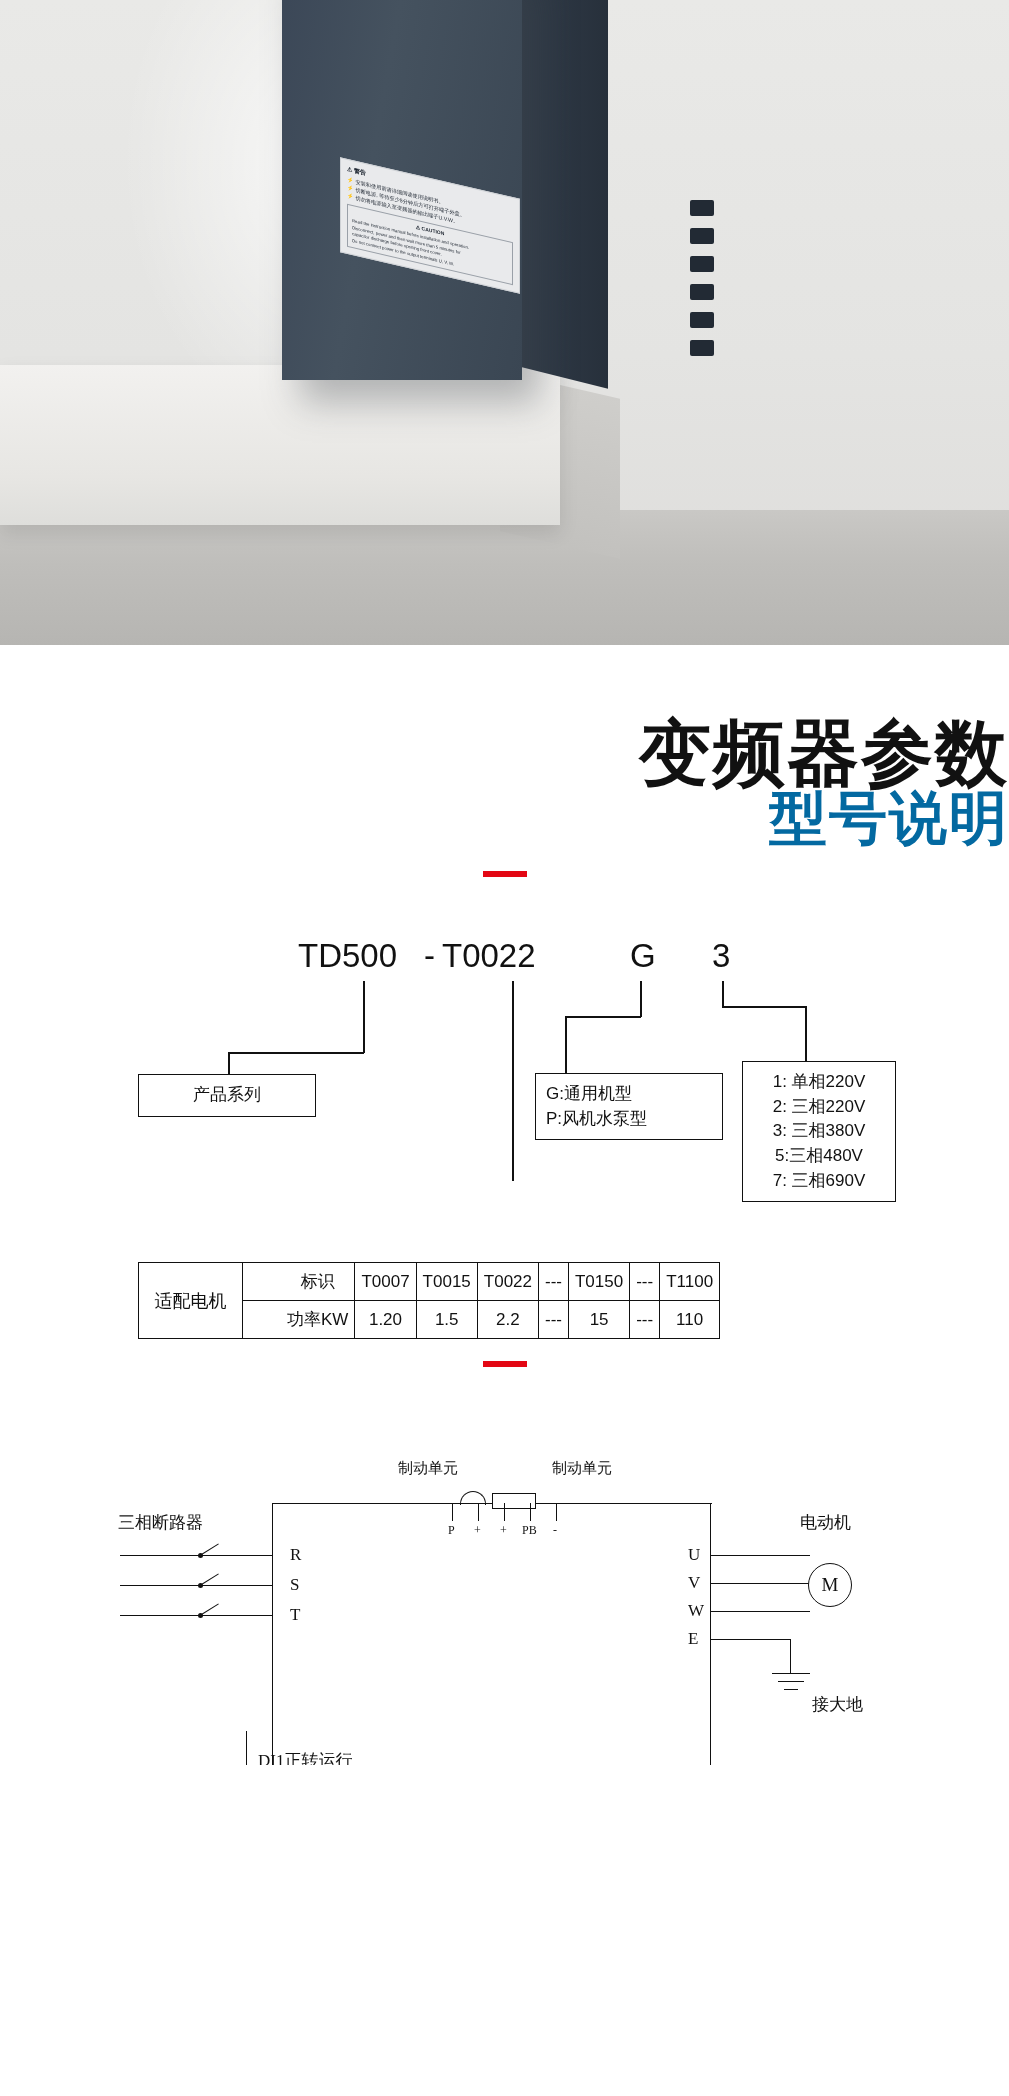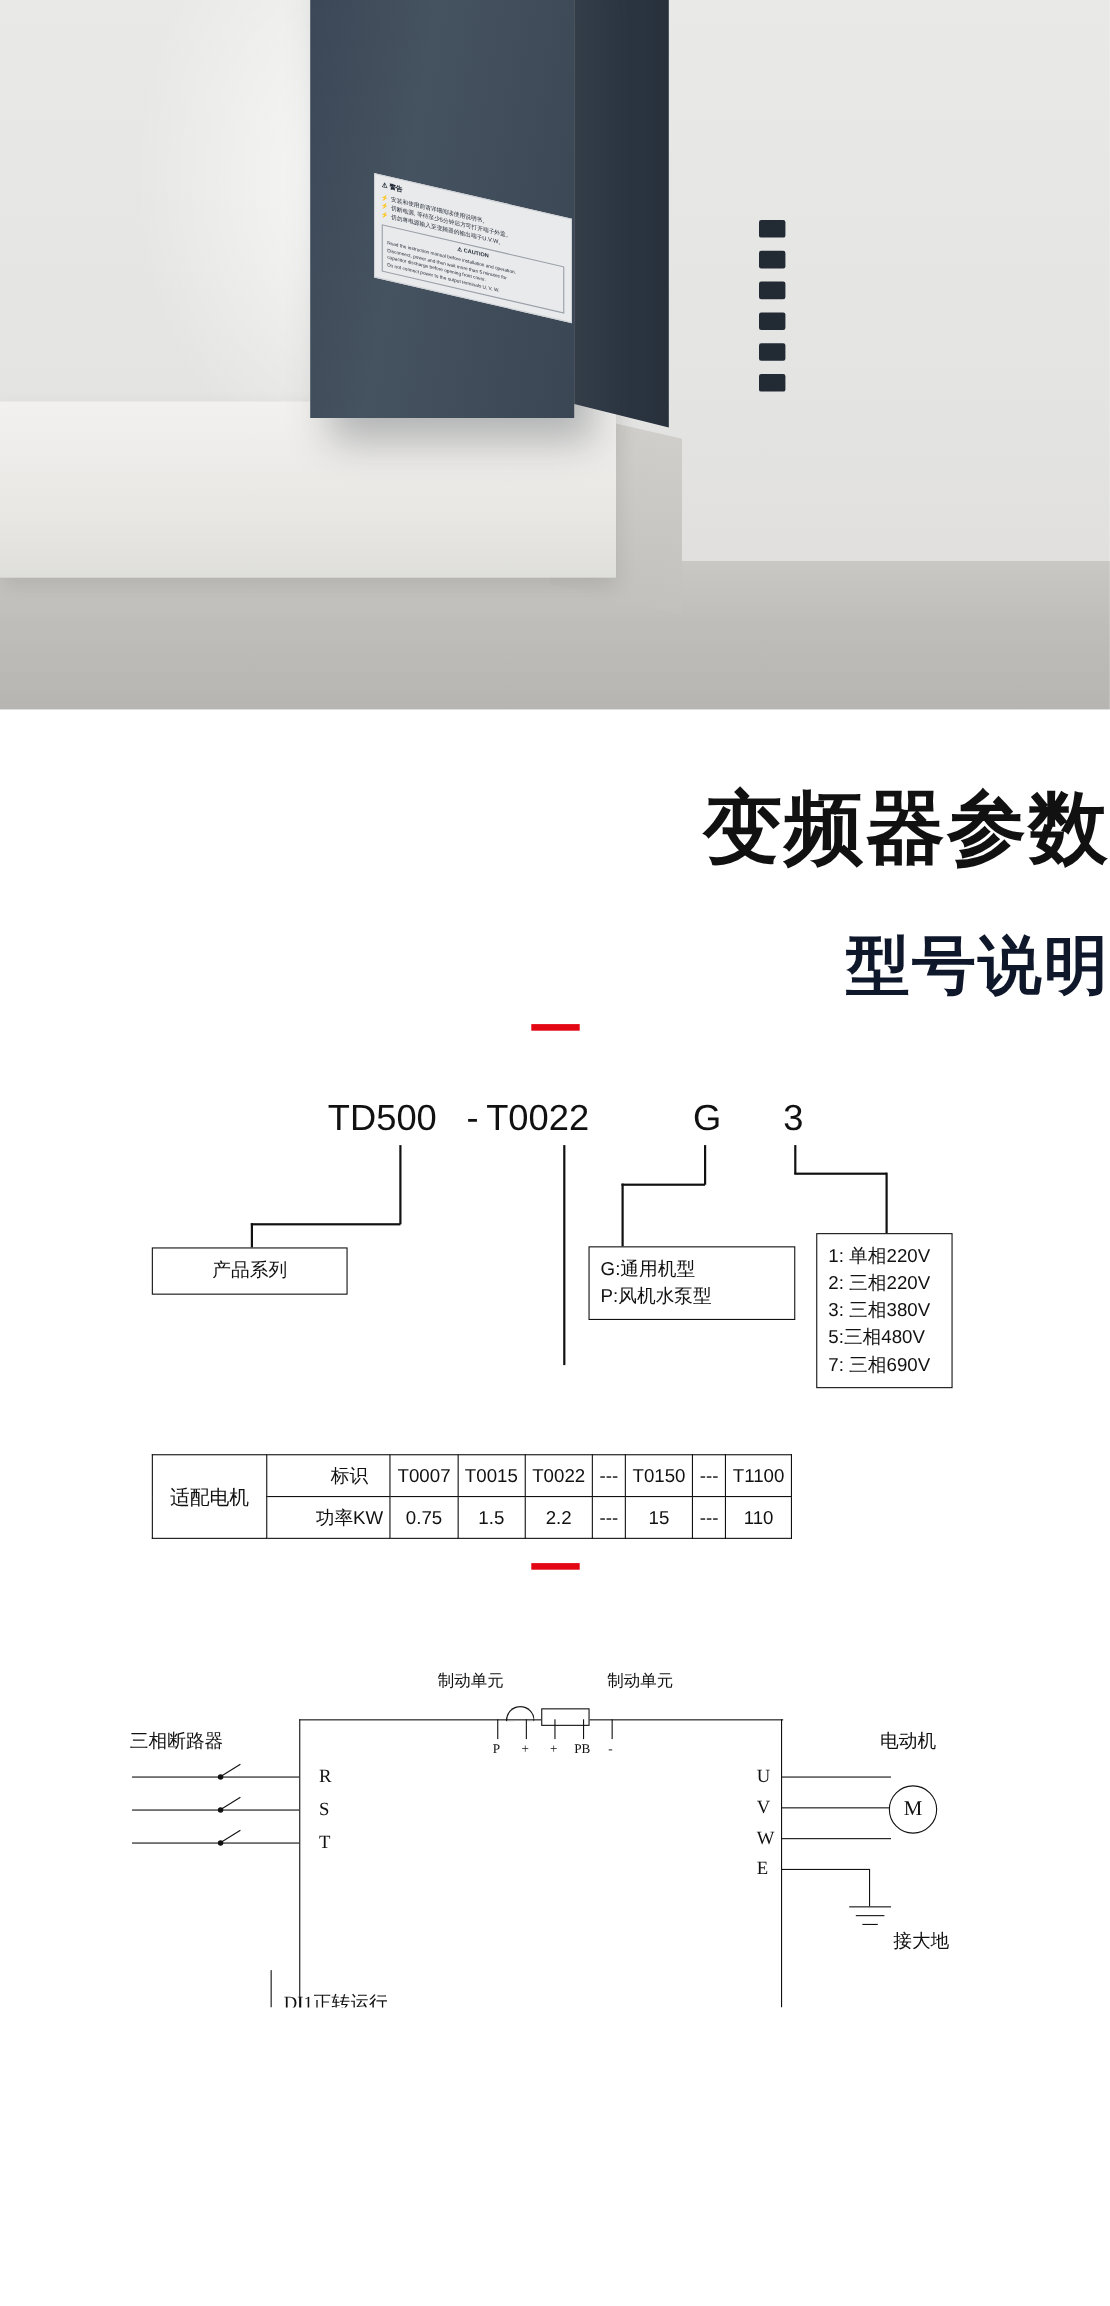--- a/index.html
+++ b/index.html
@@ -102,22 +102,21 @@
     letter-spacing:2px;
   }
   .title-main {
     font-size:72px;
     color:#111;
     margin-top:72px;
     line-height:1;
   }
   .title-red {
     font-size:58px;
-    color:#0f172a;
-    margin-top:60px;
+    color:#0369a1;
     line-height:1;
   }
   .red-dash {
     width:44px; height:6px; background:#e30613;
     margin:24px auto 0 auto;
   }
 
   
   .model-wrap {
     position:relative;
@@ -283,21 +282,21 @@
     <div class="lh" style="left:565px; top:79px; width:76px;"></div>
     <div class="lv" style="left:565px; top:79px; height:58px;"></div>
     <div class="mbox" style="left:535px; top:136px; width:188px;">
       <div>G:通用机型</div>
       <div>P:风机水泵型</div>
     </div>
 
     <div class="lv" style="left:722px; top:44px; height:26px;"></div>
     <div class="lh" style="left:722px; top:69px; width:84px;"></div>
     <div class="lv" style="left:805px; top:69px; height:56px;"></div>
-    <div class="mbox" style="left:742px; top:124px; width:124px;">
+    <div class="mbox" style="left:742px; top:124px; width:154px;text-align:center;">
       <div>1: 单相220V</div>
       <div>2: 三相220V</div>
       <div>3: 三相380V</div>
       <div>5:三相480V</div>
       <div>7: 三相690V</div>
     </div>
 
     <table class="spec-table">
       <tbody>
           <tr>
@@ -306,21 +305,21 @@
         <td>T0007</td>
         <td>T0015</td>
         <td>T0022</td>
         <td>---</td>
         <td>T0150</td>
         <td>---</td>
         <td>T1100</td>
       </tr>
       <tr>
         <td class="rowhead">功率KW</td>
-        <td>0.75</td>
+        <td>1.20</td>
         <td>1.5</td>
         <td>2.2</td>
         <td>---</td>
         <td>15</td>
         <td>---</td>
         <td>110</td>
       </tr>
     </tbody>
       </table>
   </div>

